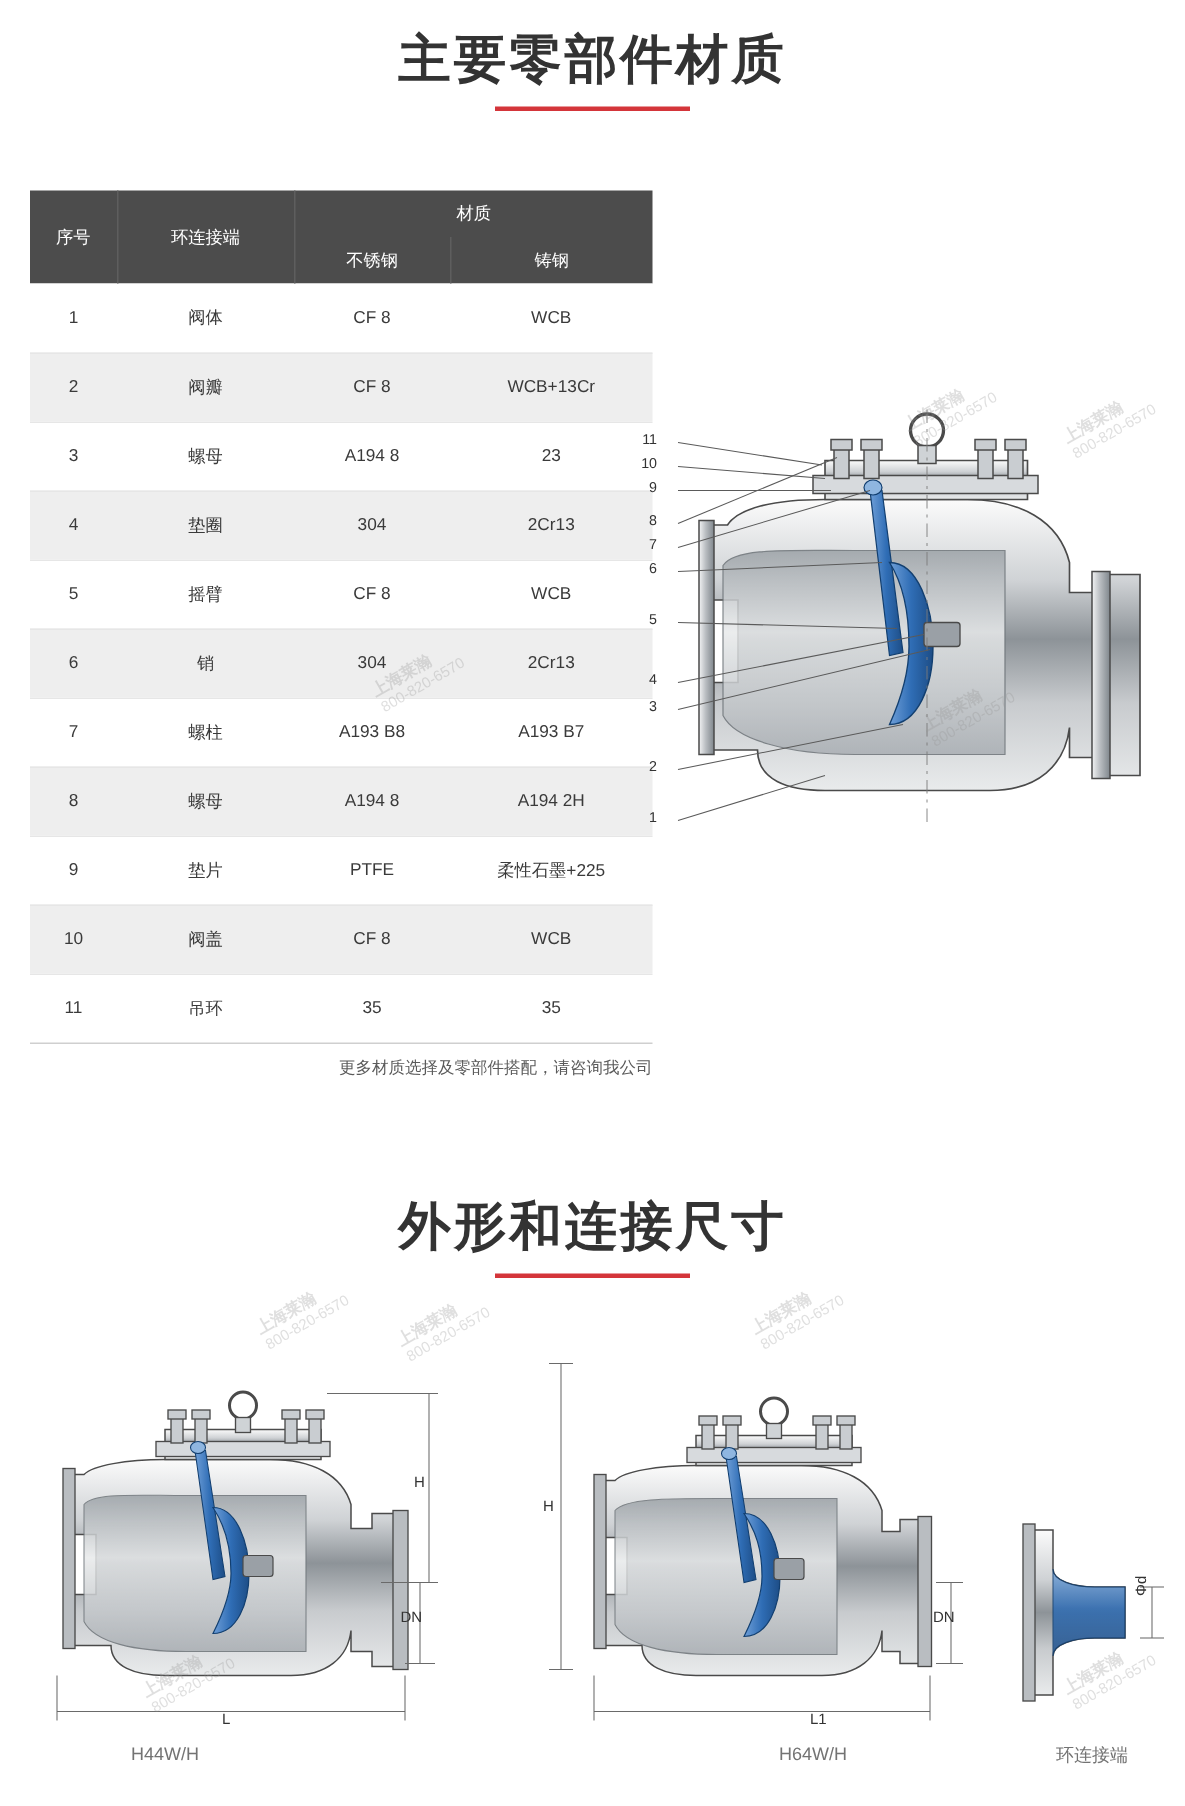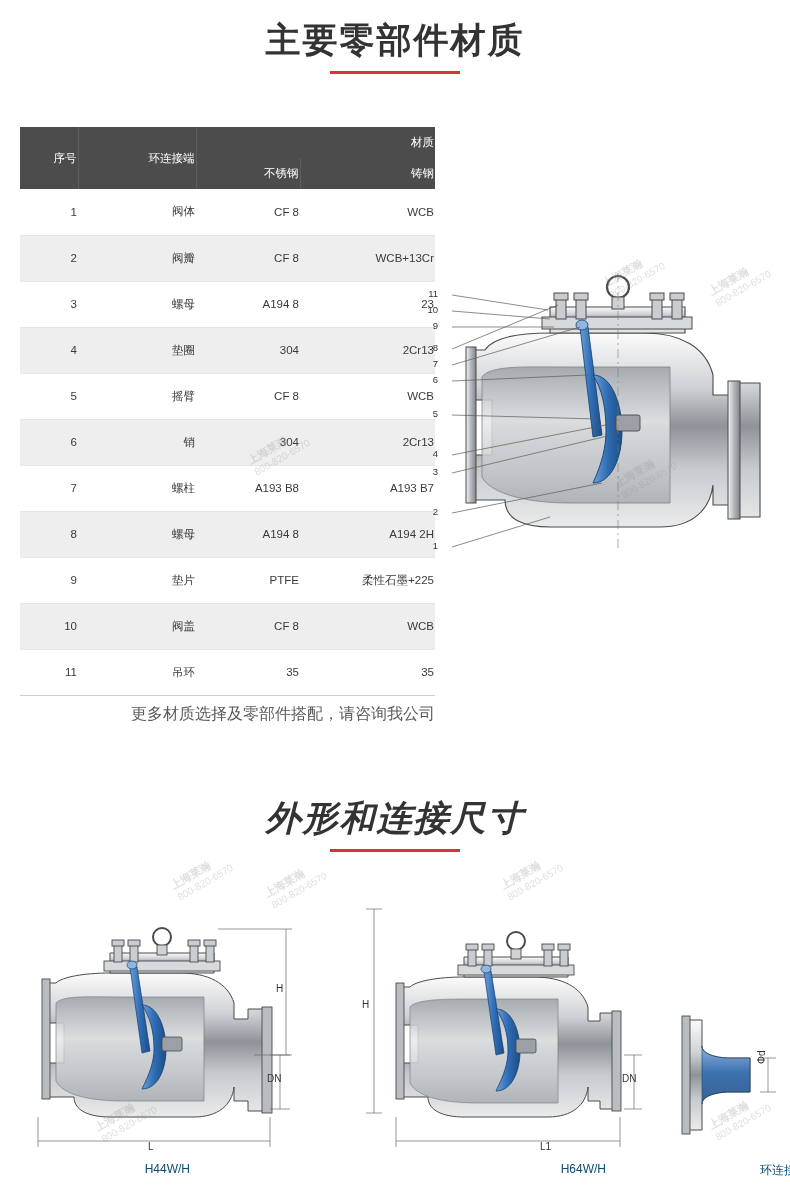--- a/index.html
+++ b/index.html
@@ -21,36 +21,36 @@
     color: #333333;
     letter-spacing: 2px;
     line-height: 1;
   }
   .title-rule {
     width: 130px; height: 3px;
     background: #d4353a;
     margin: 14px auto 0 auto;
   }
   #title1-wrap { position: absolute; left: 0; top: 22px; width: 790px; }
-  #title2-wrap { position: absolute; left: 0; top: 800px; width: 790px; font-style: italic; }
+  #title2-wrap { position: absolute; left: 0; top: 800px; width: 790px; }
 
   
   .table-wrap {
     position: absolute;
     left: 20px; top: 127px;
     width: 415px;
   }
   table.mat {
     border-collapse: collapse;
     width: 415px;
     table-layout: fixed;
     font-size: 11px;
   }
   table.mat th, table.mat td {
-    text-align: right;
+    text-align: center;
     vertical-align: middle;
     border: none;
   }
   table.mat thead th {
     background: #4c4c4c;
     color: #ffffff;
     font-weight: normal;
     font-size: 11.5px;
     height: 31px;
     border-right: 1px solid #5e5e5e;
@@ -62,21 +62,21 @@
     font-size: 11.5px;
     color: #3a3a3a;
     border-bottom: 1px solid #e6e6e6;
   }
   table.mat tbody tr:nth-child(even) td { background: #eeeeee; }
   table.mat tbody tr:nth-child(odd)  td { background: #ffffff; }
   table.mat tbody tr:last-child td { border-bottom: 1px solid #cfcfcf; }
   .table-note {
     margin-top: 8px;
     text-align: right;
-    font-size: 16px;
+    font-size: 11px;
     color: #5a5a5a;
     width: 415px;
   }
 
   
   col.c1 { width: 58px; }
   col.c2 { width: 118px; }
   col.c3 { width: 104px; }
   col.c4 { width: 135px; }
 
@@ -89,23 +89,23 @@
     transform: rotate(-30deg);
     transform-origin: left top;
     white-space: nowrap;
     pointer-events: none;
     font-family: "Liberation Sans", sans-serif;
   }
   .wm b { display:block; font-size: 11px; font-weight: bold; }
 
   .caption {
     position: absolute;
-    text-align: right;
+    text-align: center;
     font-size: 12px;
-    color: #0c4a6e;
+    color: #737373;
     width: 160px;
   }
 
   
   .callout {
     position: absolute;
     font-size: 9.5px;
     color: #333;
     width: 14px;
     text-align: right;
@@ -460,21 +460,21 @@
         <line x1="276" y1="214" x2="294" y2="214"></line>
         <line x1="48" y1="246" x2="272" y2="246"></line>
         <line x1="48" y1="222" x2="48" y2="252"></line>
         <line x1="272" y1="222" x2="272" y2="252"></line>
       </g>
     </svg>
     <span class="dimlabel" style="left:14px;  top:104px;">H</span>
     <span class="dimlabel" style="left:274px; top:178px;">DN</span>
     <span class="dimlabel" style="left:152px; top:246px;padding-left:40px;">L1</span>
   </div>
-  <div class="caption" style="left:446px; top:1162px;">H64W/H</div>
+  <div class="caption" style="left:462px; top:1162px;">H64W/H</div>
 
   <div class="draw" style="left:672px; top:1000px; width:110px; height:150px;">
     <svg width="110" height="150" viewBox="0 0 110 150">
       <defs>
         <linearGradient id="steelV4" x1="0" y1="0" x2="0" y2="1">
           <stop offset="0%" stop-color="#fbfbfb"></stop>
           <stop offset="30%" stop-color="#cfd2d5"></stop>
           <stop offset="50%" stop-color="#8d9398"></stop>
           <stop offset="72%" stop-color="#c8cbce"></stop>
           <stop offset="100%" stop-color="#e9ebec"></stop>

